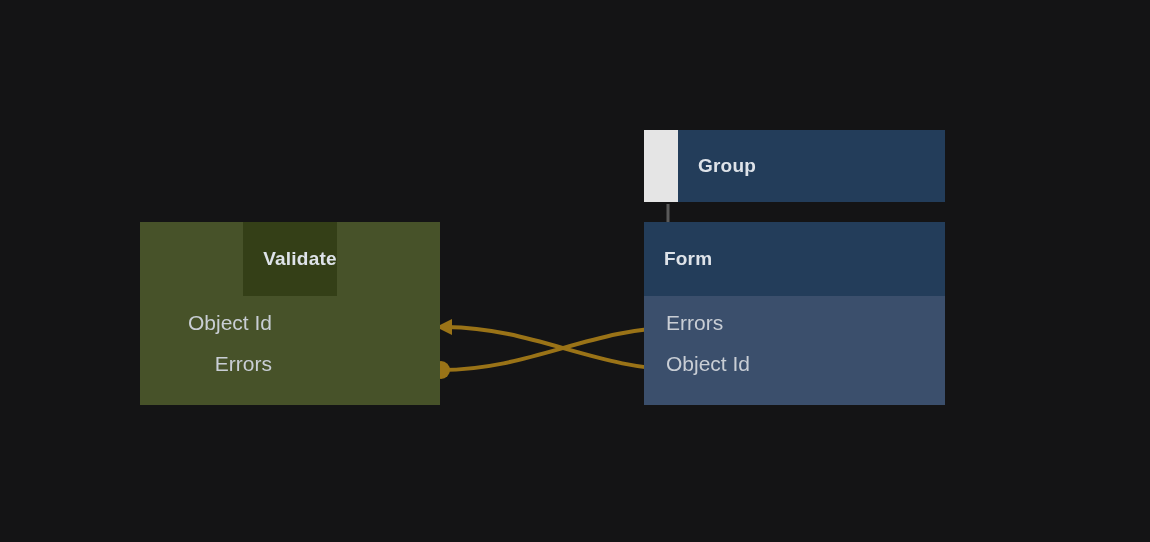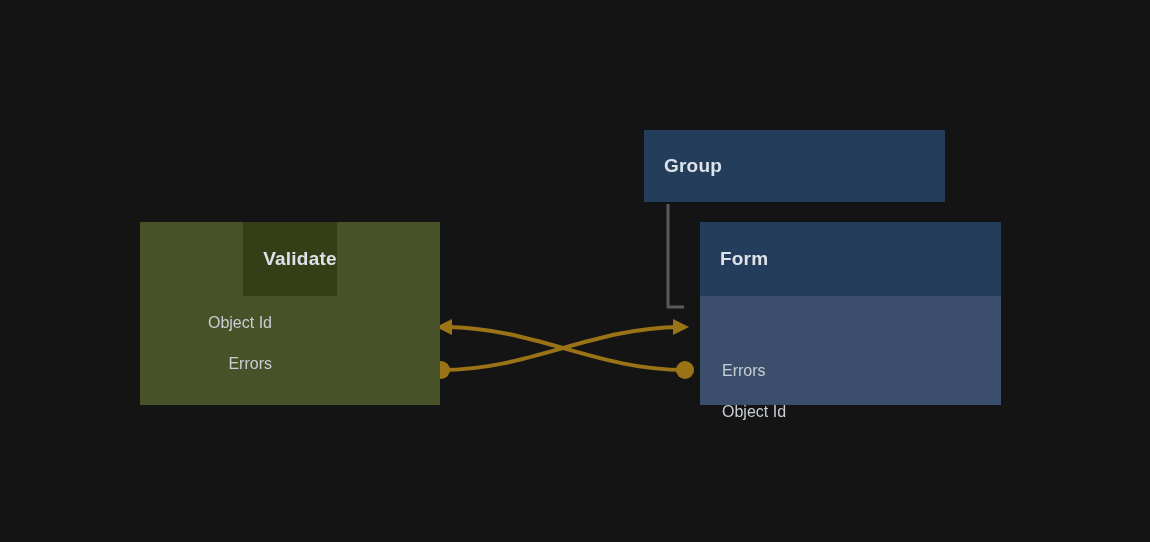--- a/index.html
+++ b/index.html
@@ -34,21 +34,21 @@
   }
   .node-body {
     box-sizing: border-box;
     flex: 1 1 auto;
     position: relative;
   }
   .port-row {
     position: absolute;
     display: flex;
     align-items: center;
-    font-size: 16px;
+    font-size: 21px;
     color: #c9ced5;
     white-space: nowrap;
     height: 22px;
   }
   .port-row.out {
     right: 0;
     justify-content: flex-end;
     padding-right: 18px;
   }
   .port-row.inp {
@@ -71,34 +71,34 @@
     background: #343f17;
   }
 
   
   #node-group {
     left: 644px;
     top: 130px;
     width: 301px;
     height: 72px;
     background: #e5e5e5;
+    padding-left: 34px;
   }
   #node-group .node-header {
     height: 72px;
     background: #233d5a;
   }
 
   
   #node-form {
-    left: 700px;
+    left: 644px;
     top: 222px;
     width: 301px;
     height: 183px;
     background: #3b4f6c;
-    gap: 48px;
   }
   #node-form .node-header {
     height: 74px;
     background: #233d5a;
   }
 
   
   #edges, #bracket {
     position: absolute;
     left: 0;

